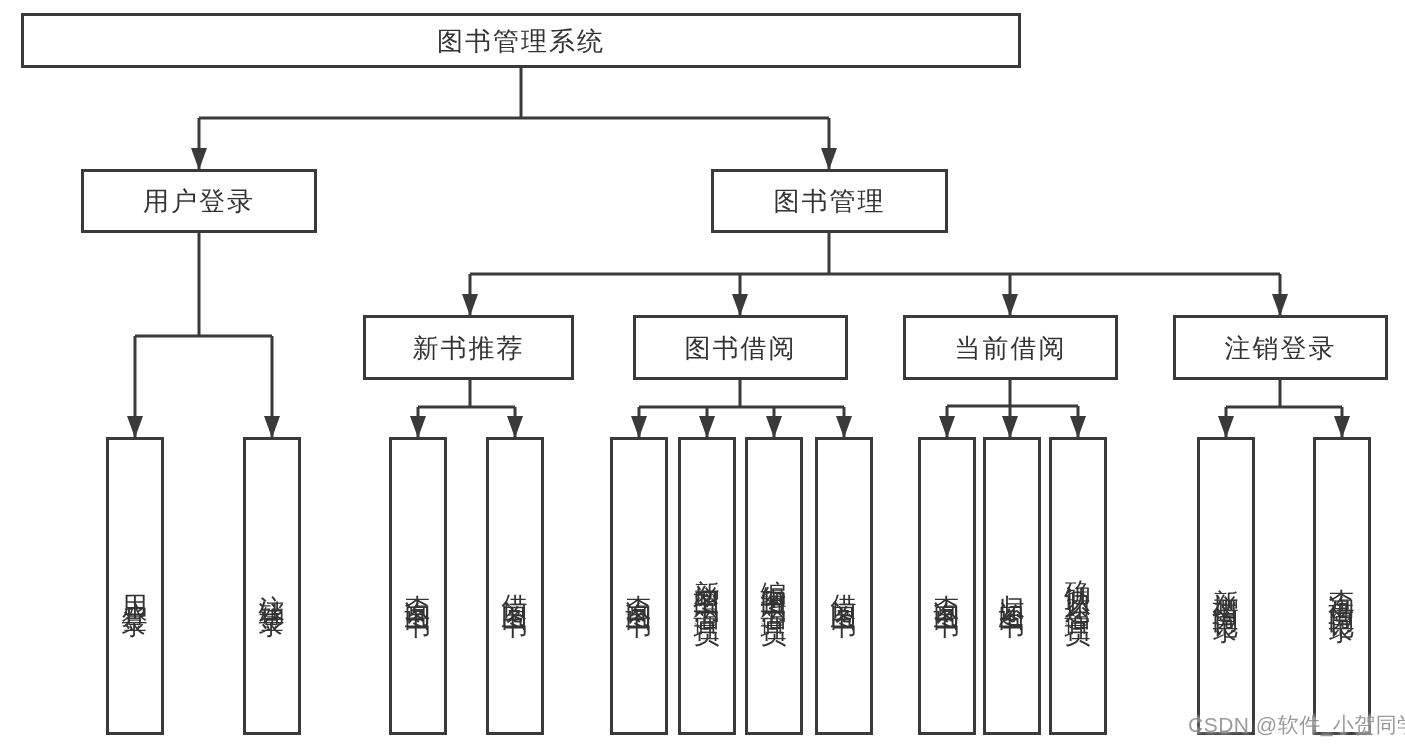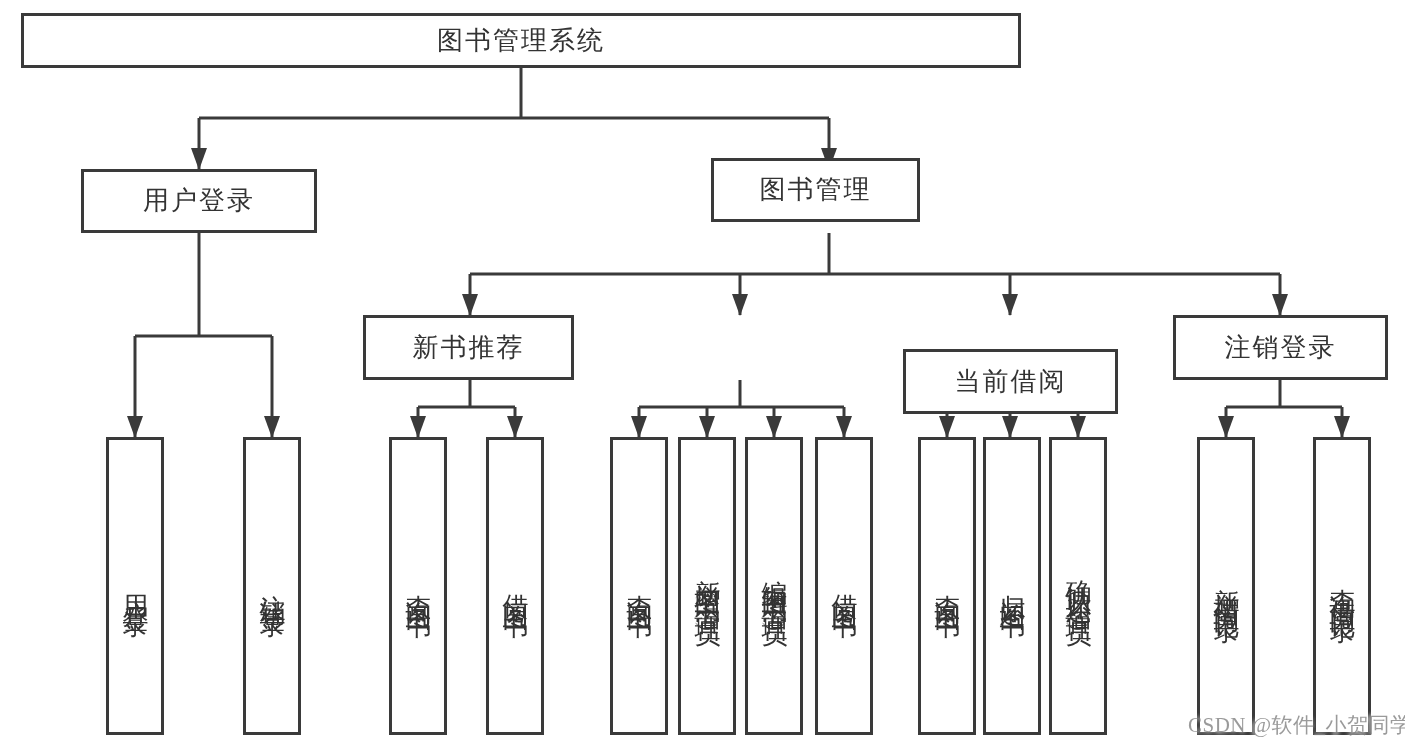--- a/index.html
+++ b/index.html
@@ -1,18 +1,18 @@
 <!DOCTYPE html>
 <html><head>
 <meta charset="utf-8">
 <style>
   html,body { margin:0; padding:0; background:#ffffff; }
   .canvas {
     position:relative; width:1405px; height:747px; background:#ffffff;
-    font-family:Liberation Serif, serif; overflow:hidden;
+    font-family:Liberation Sans, sans-serif; overflow:hidden;
   }
   .wires { position:absolute; left:0; top:0; z-index:1; }
   .node {
     position:absolute; box-sizing:border-box; background:#ffffff;
     border:3px solid #3a3a3a; color:#333333;
     display:flex; align-items:center; justify-content:center;
     font-size:26px; line-height:1; letter-spacing:2px; z-index:2;
     white-space:nowrap;
   }
   .node.v {
@@ -70,24 +70,25 @@
 
       <path d="M1280,380 V407 M1226,407 H1342"></path>
       <path d="M1226,407 V437" marker-end="url(#ah)"></path>
       <path d="M1342,407 V437" marker-end="url(#ah)"></path>
     </g>
   </svg>
 
   <div class="node" style="left:21px; top:13px; width:1000px; height:55px;">图书管理系统</div>
 
   <div class="node" style="left:81px; top:169px; width:236px; height:64px;">用户登录</div>
-  <div class="node" style="left:711px; top:158px; width:209px; height:64px;">图书管理</div>
+  <div class="node" style="left:711px; top:169px; width:237px; height:64px;">图书管理</div>
 
   <div class="node" style="left:363px; top:315px; width:211px; height:65px;">新书推荐</div>
-  <div class="node" style="left:903px; top:315px; width:215px; height:65px;margin-top:34px;">当前借阅</div>
+  <div class="node" style="left:633px; top:315px; width:215px; height:65px;">图书借阅</div>
+  <div class="node" style="left:903px; top:315px; width:215px; height:65px;">当前借阅</div>
   <div class="node" style="left:1173px; top:315px; width:215px; height:65px;">注销登录</div>
 
   <div class="node v" style="left:106px; top:437px; width:58px; height:298px;">用户登录</div>
   <div class="node v" style="left:243px; top:437px; width:58px; height:298px;">注销登录</div>
 
   <div class="node v" style="left:389px; top:437px; width:58px; height:298px;">查询图书</div>
   <div class="node v" style="left:486px; top:437px; width:58px; height:298px;">借阅图书</div>
 
   <div class="node v" style="left:610px; top:437px; width:58px; height:298px;">查询图书</div>
   <div class="node v" style="left:678px; top:437px; width:58px; height:298px;">新增图书（管理员）</div>

